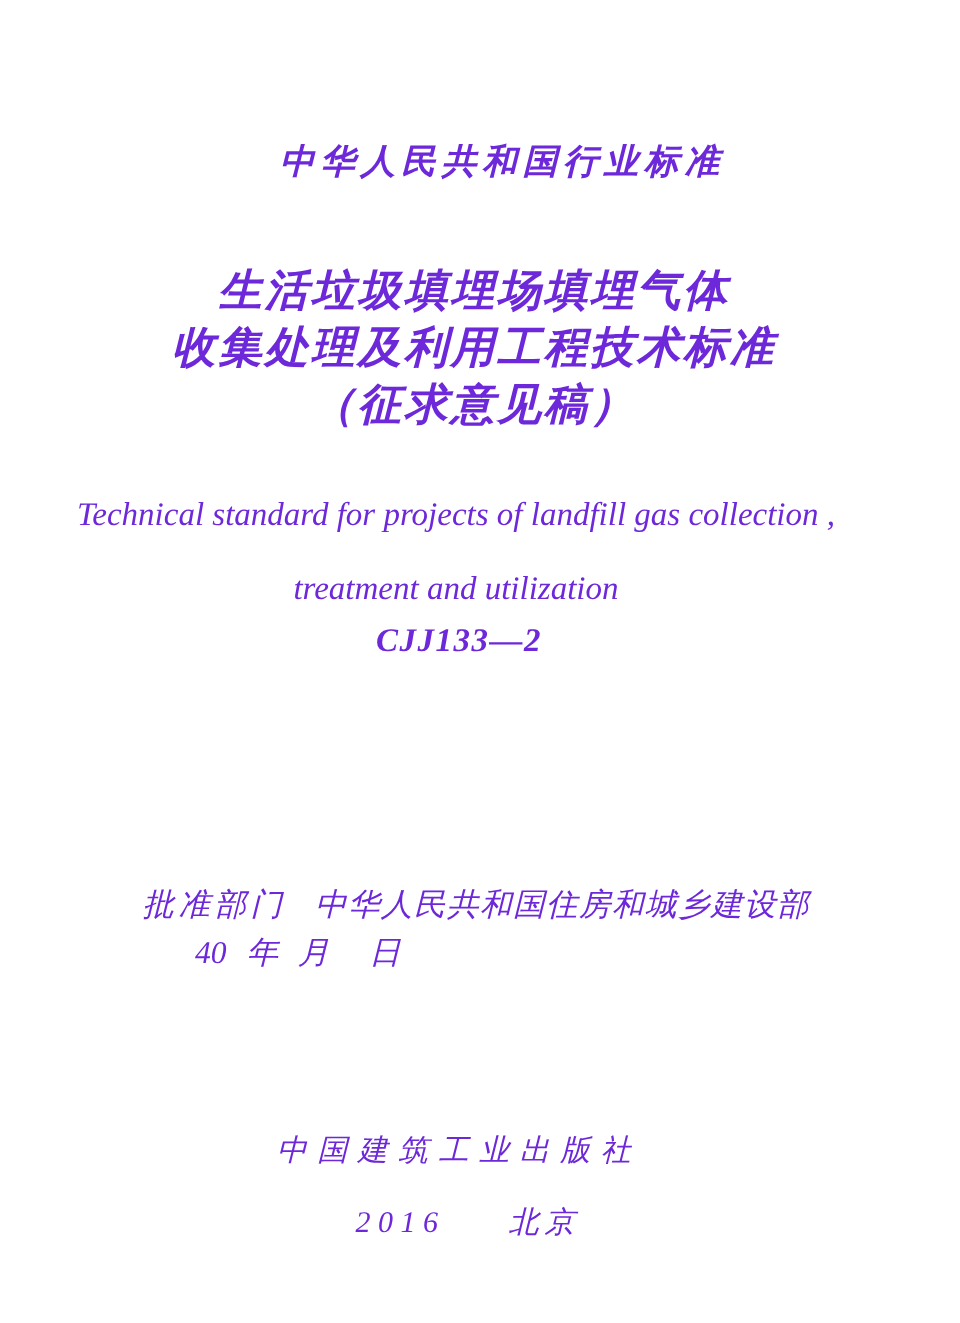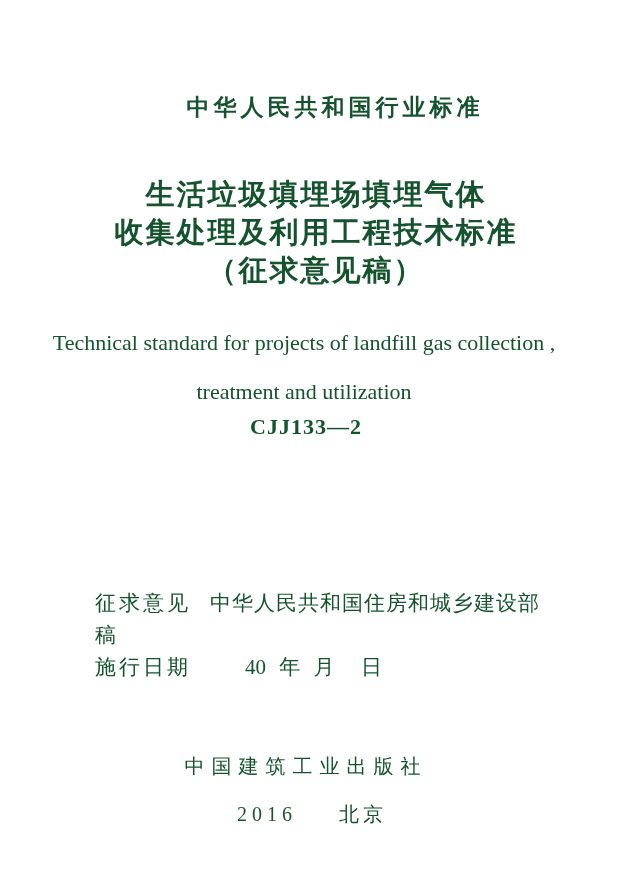--- a/index.html
+++ b/index.html
@@ -1,22 +1,23 @@
 <!DOCTYPE html>
 <html><head>
 <meta charset="utf-8">
 <style>
   html, body { margin: 0; padding: 0; background: #ffffff; }
   .page {
     position: relative;
     width: 640px;
     height: 882px;
     background: #ffffff;
-    color: #14532d;
+    color: #6d28d9;
     overflow: hidden;
+    font-style: italic;
   }
   .center-line {
     position: absolute;
     width: 640px;
     text-align: center;
   }
   .category {
     top: 92px;
     left: 15px;
     font-family: "Liberation Sans", sans-serif;
@@ -102,25 +103,24 @@
   </div>
 
   <div class="center-line title-en title-en-1">Technical standard for projects of landfill gas collection ,</div>
 
   <div class="center-line title-en title-en-2">treatment and utilization</div>
 
   <div class="center-line standard-no">CJJ133—2</div>
 
   <div class="info-block">
     <div class="info-row">
-      <span class="info-label">征求意见稿</span>
+      <span class="info-label">批准部门</span>
       <span class="info-value">中华人民共和国住房和城乡建设部</span>
     </div>
     <div class="info-row">
-      <span class="info-label">施行日期</span>
       <span class="info-value effective">40 年 月  日</span>
     </div>
   </div>
 
   <div class="center-line publisher">中国建筑工业出版社</div>
 
   <div class="center-line imprint-line">
     <span class="pub-year">2016</span><span class="pub-city">北京</span>
   </div>
 

